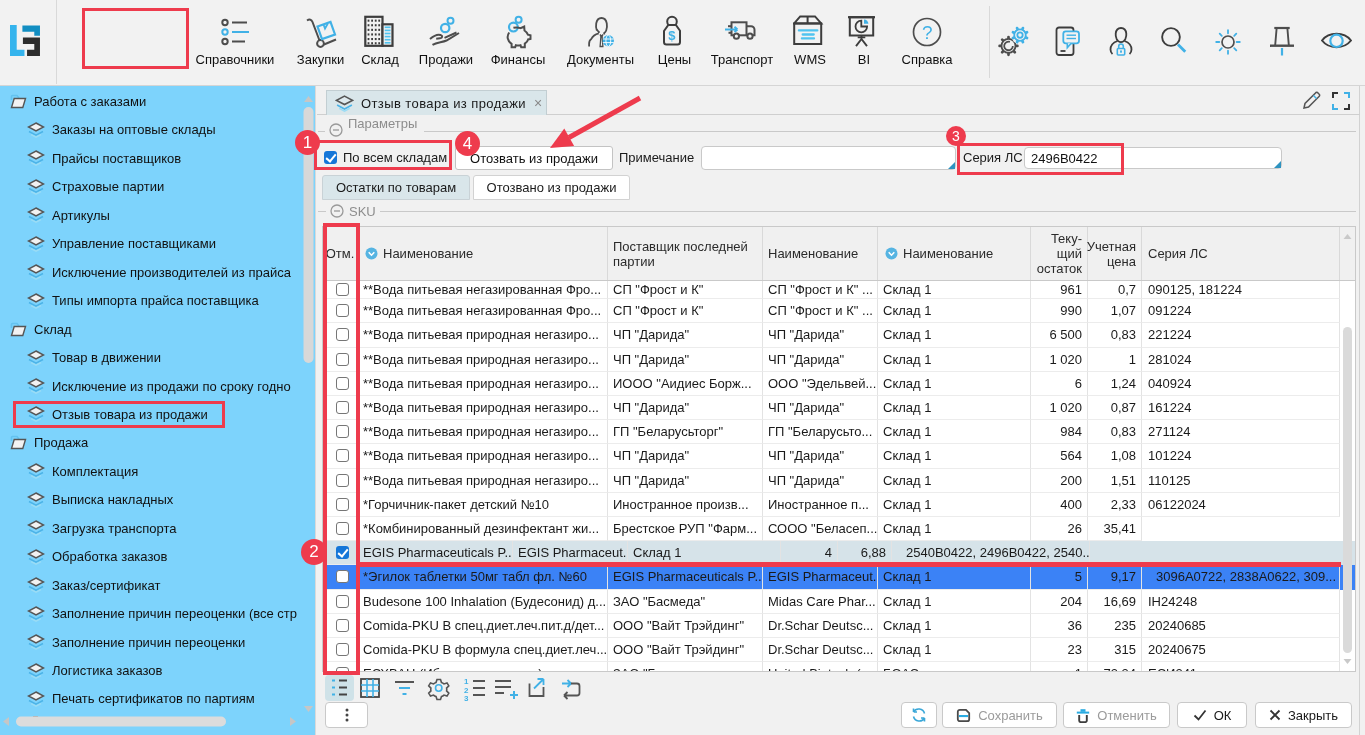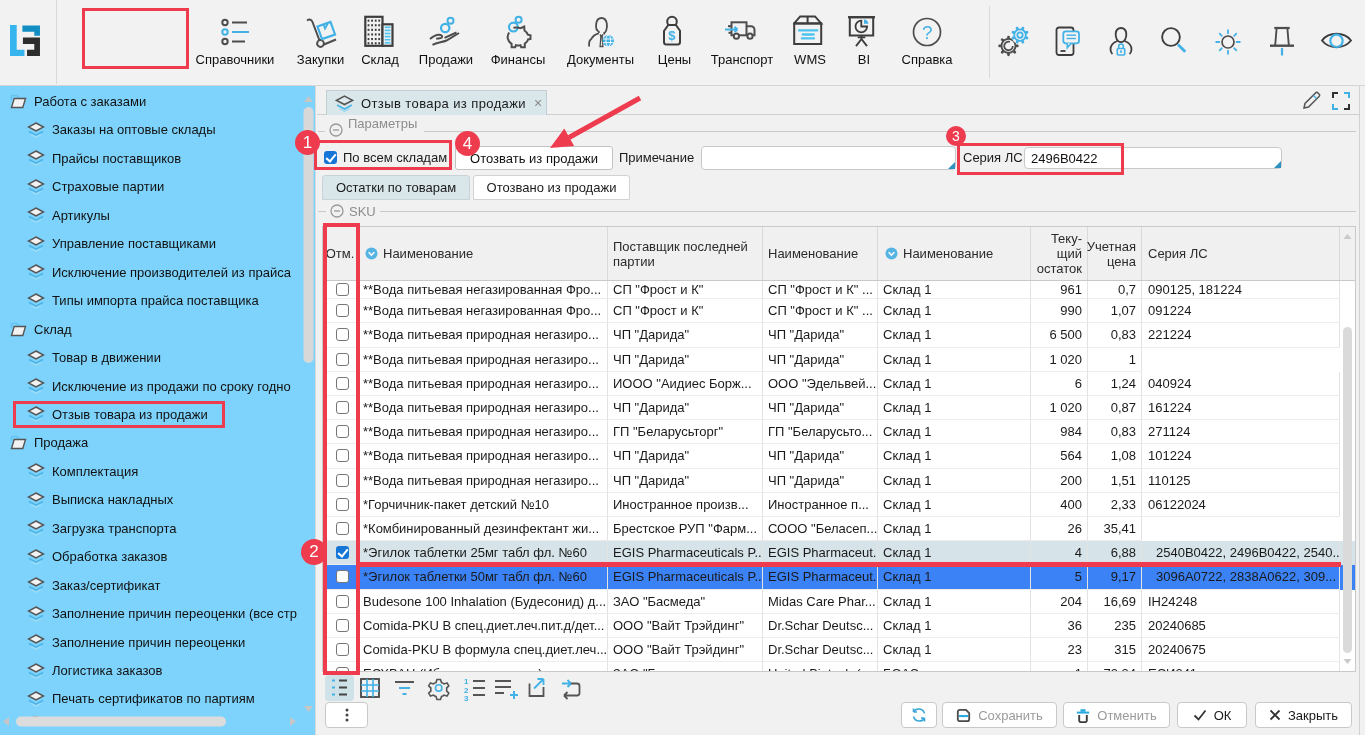--- a/index.html
+++ b/index.html
@@ -547,20 +547,21 @@
     <div class="tr" style="top:120.6px;height:24.2px;background:#fff">
       <div class="td" style="width:35px;justify-content:center">
             <span class="cb"></span>
           </div>
       <div class="td txt" style="width:250px">**Вода питьевая природная негазиро...</div>
       <div class="td txt" style="width:155px">ЧП "Дарида"</div>
       <div class="td txt" style="width:115px">ЧП "Дарида"</div>
       <div class="td txt" style="width:153px">Склад 1</div>
       <div class="td num" style="width:57px">1 020</div>
       <div class="td num" style="width:54px">1</div>
+      <div class="td" style="width:198px;padding-left:6px">281024</div>
       <div class="td" style="width:15px;border-right:none;border-bottom:none"></div>
     </div>
     <div class="tr" style="top:144.8px;height:24.2px;background:#fff">
       <div class="td" style="width:35px;justify-content:center">
             <span class="cb"></span>
           </div>
       <div class="td txt" style="width:250px">**Вода питьевая природная негазиро...</div>
       <div class="td txt" style="width:155px">ИООО "Аидиес Борж...</div>
       <div class="td txt" style="width:115px">ООО "Эдельвей...</div>
       <div class="td txt" style="width:153px">Склад 1</div>
@@ -643,21 +644,20 @@
       <div class="td txt" style="width:115px">СООО "Беласеп...</div>
       <div class="td txt" style="width:153px">Склад 1</div>
       <div class="td num" style="width:57px">26</div>
       <div class="td num" style="width:54px">35,41</div>
       <div class="td" style="width:15px;border-right:none;border-bottom:none"></div>
     </div>
     <div class="tr" style="top:314.2px;height:24.2px;background:#d6e3e9">
       <div class="td" style="width:35px;justify-content:center">
             <span class="cbc"></span>
           </div>
-      <div class="td txt" style="width:250px">*Эгилок таблетки 25мг табл фл. №60</div>
       <div class="td txt" style="width:155px">EGIS Pharmaceuticals P...</div>
       <div class="td txt" style="width:115px">EGIS Pharmaceut...</div>
       <div class="td txt" style="width:153px">Склад 1</div>
       <div class="td num" style="width:57px">4</div>
       <div class="td num" style="width:54px">6,88</div>
       <div class="td" style="width:198px;padding-left:14px">2540B0422, 2496B0422, 2540...</div>
       <div class="td" style="width:15px;border-right:none;border-bottom:none"></div>
     </div>
     <div class="tr" style="top:338.4px;height:24.2px;background:#3b82f6">
       <div class="td" style="width:35px;justify-content:center">

